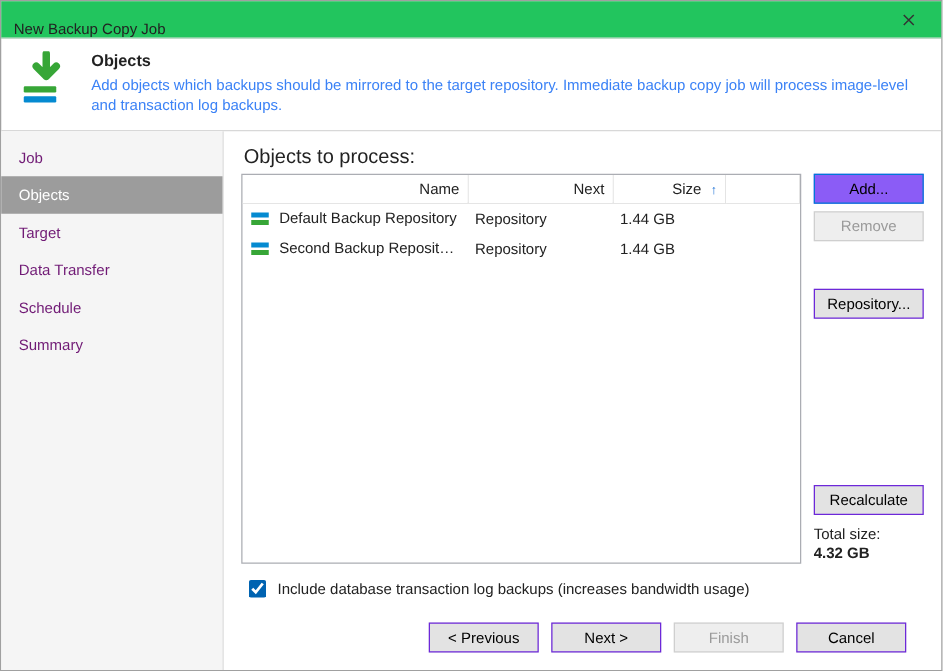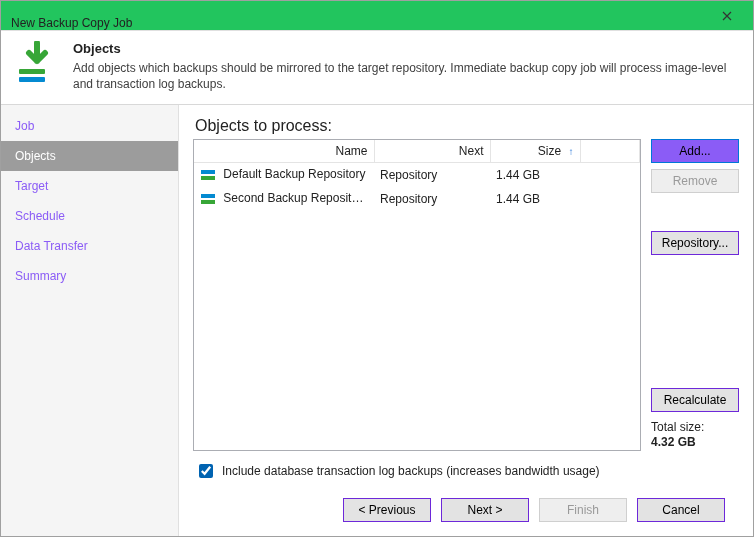--- a/index.html
+++ b/index.html
@@ -36,37 +36,37 @@
 
   .header {
     display:flex;
     align-items:flex-start;
     padding: 10px 14px 12px 14px;
     gap: 14px;
     border-bottom: 1px solid #d8d8d8;
   }
   .header-icon { width: 44px; height: 44px; flex:0 0 44px; }
   .header-text h1 { margin:0 0 4px 0; font-size: 13px; font-weight:600; }
-  .header-text p { margin:0; font-size:12px; color:#404040; line-height:1.35; }
+  .header-text p { margin:0; font-size:12px; color:#3b82f6; line-height:1.35; }
 
   .body {
     flex:1;
     display:flex;
     min-height:0;
   }
   .sidebar {
     width: 178px;
     background: #f5f5f5;
     border-right: 1px solid #e0e0e0;
     padding: 6px 0;
   }
   .nav-item {
     padding: 8px 14px;
     font-size: 12px;
-    color: #8b5cf6;
+    color: #701a75;
     cursor: pointer;
   }
   .nav-item.active {
     background: #9c9c9c;
     color: #fff;
   }
 
   .main {
     flex:1;
     display:flex;
@@ -160,22 +160,22 @@
       <h1>Objects</h1>
       <p>Add objects which backups should be mirrored to the target repository. Immediate backup copy job will process image-level and transaction log backups.</p>
     </div>
   </div>
 
   <div class="body">
     <div class="sidebar">
       <div class="nav-item">Job</div>
       <div class="nav-item active">Objects</div>
       <div class="nav-item">Target</div>
+      <div class="nav-item">Data Transfer</div>
       <div class="nav-item">Schedule</div>
-      <div class="nav-item">Data Transfer</div>
       <div class="nav-item">Summary</div>
     </div>
 
     <div class="main">
       <div class="section-label">Objects to process:</div>
 
       <div class="content-row">
         <div class="table-wrap">
           <table>
             <colgroup>

